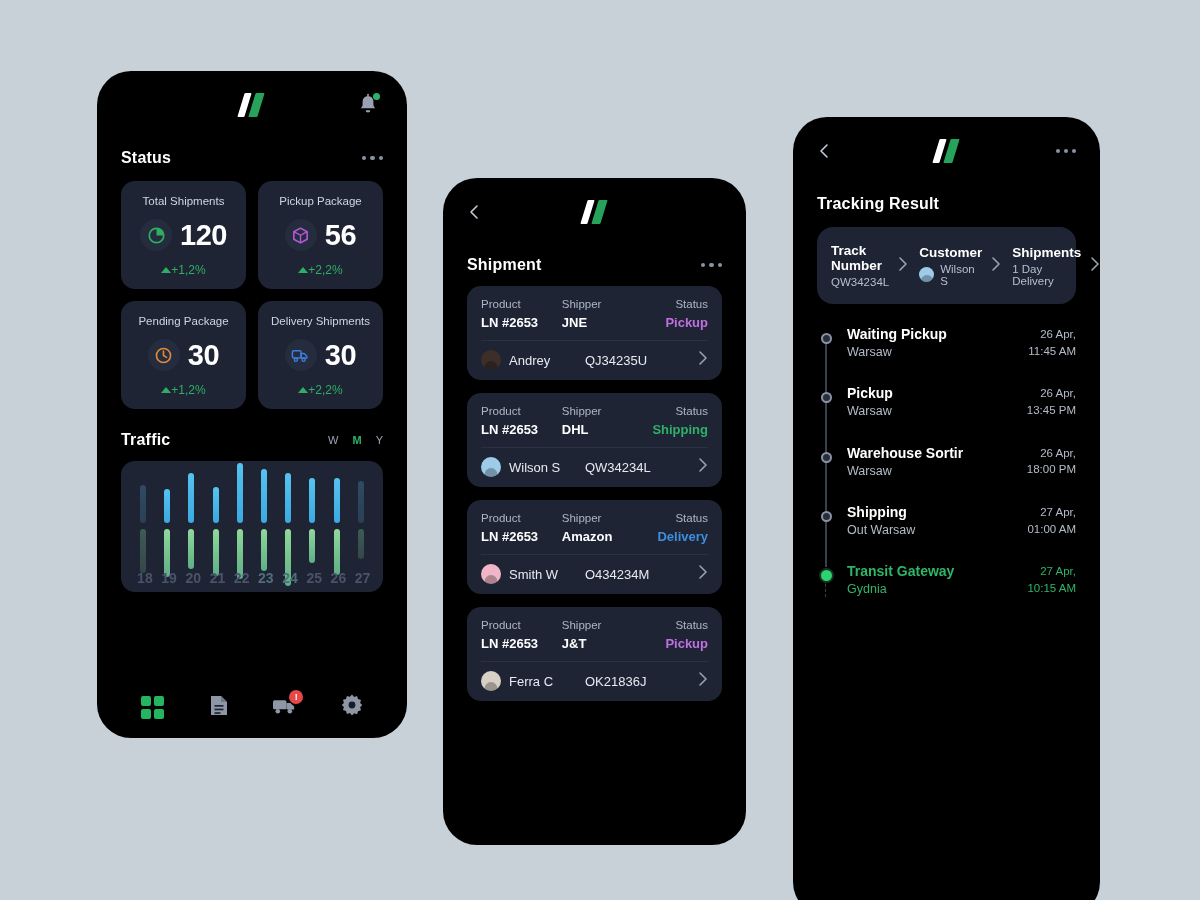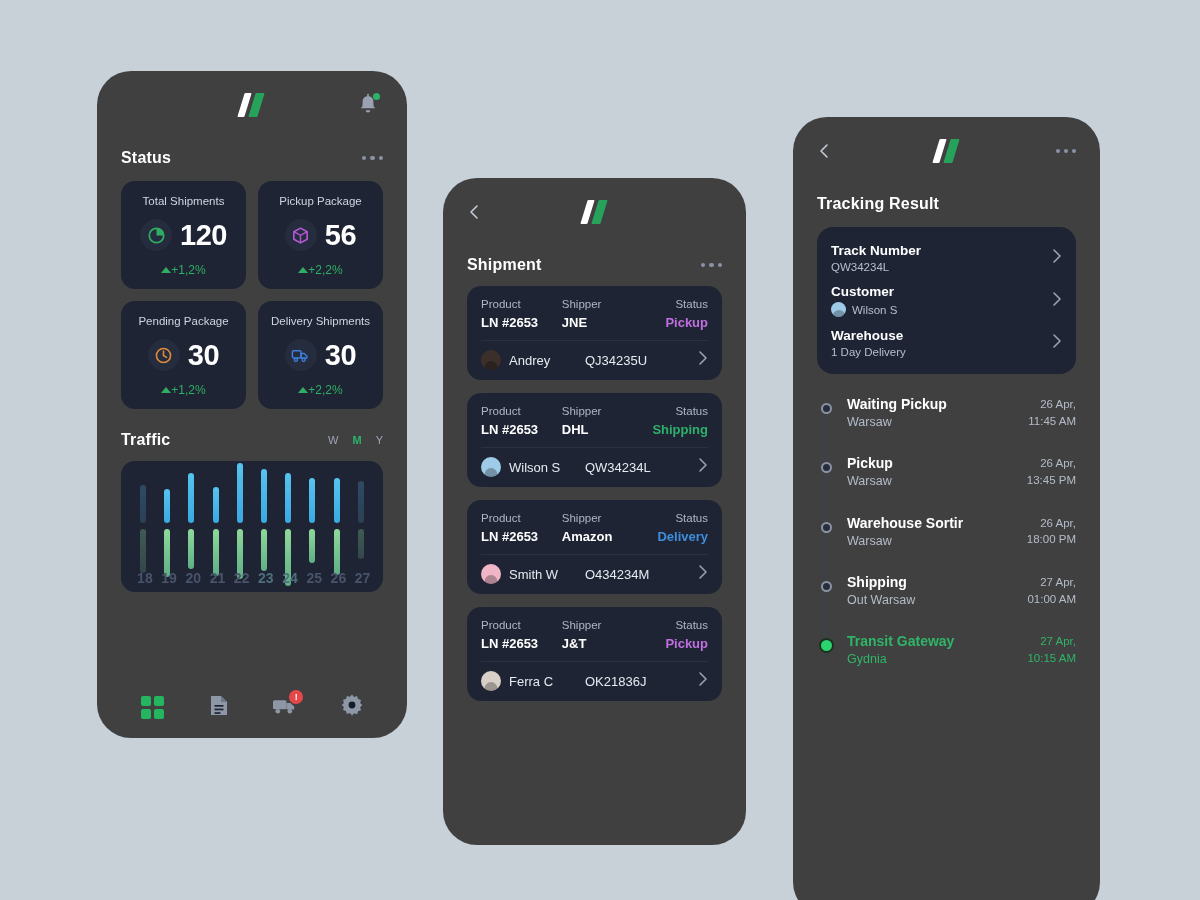--- a/index.html
+++ b/index.html
@@ -5,21 +5,21 @@
   * { margin:0; padding:0; box-sizing:border-box; }
   html,body { width:1200px; height:900px; }
   body {
     background:#c8d0d8;
     font-family:"Liberation Sans", sans-serif;
     position:relative;
     overflow:hidden;
   }
   .phone {
     position:absolute;
-    background:#404040;
+    background:#000000;
     border-radius:34px;
     overflow:hidden;
   }
   
   #phone1 { left:97px; top:71px; width:310px; height:667px; }
   #phone2 { left:443px; top:178px; width:303px; height:667px; }
   #phone3 { left:793px; top:117px; width:307px; height:799px; }
 
   .p-head {
     position:relative;
@@ -161,21 +161,21 @@
   
   .track-card {
     margin:14px 24px 0; background:#1e2433; border-radius:16px;
     padding:16px 14px; display:flex; align-items:center; gap:14px;
   }
   .donut { width:96px; height:96px; flex:0 0 auto; position:relative; }
   .donut-label {
     position:absolute; inset:0; display:flex; align-items:center; justify-content:center;
     color:#fff; font-size:19px; font-weight:bold;
   }
-  .tc-rows { flex:1; display:flex; flex-direction:column; gap:11px; }
+  .tc-rows { flex:1; display:flex; flex-direction:row; gap:11px; }
   .tc-row { display:flex; align-items:center; justify-content:space-between; gap:8px; }
   .tc-k { color:#fff; font-size:13.5px; font-weight:bold; }
   .tc-v { color:#b7bfcd; font-size:11.5px; margin-top:3px; display:flex; align-items:center; gap:6px; }
 
   .timeline { margin:22px 24px 0; position:relative; padding-left:30px; }
   .tl-line { position:absolute; left:8px; top:10px; bottom:30px; width:1.5px; background:#39414f; }
   .tl-dash { position:absolute; left:8px; bottom:0; height:34px; width:0;
     border-left:1.5px dashed #39414f; }
   .tl-item { position:relative; display:flex; justify-content:space-between;
     align-items:flex-start; margin-bottom:26px; }
@@ -559,21 +559,21 @@
               <span class="avatar" style="width:15px;height:15px;background:#9ecbe8"></span>
               <span>Wilson S</span>
             </div>
           </div>
           <span><svg width="11" height="16" viewBox="0 0 11 16">
               <path d="M3 2l6 6-6 6" fill="none" stroke="#9aa3b2" stroke-width="1.6" stroke-linecap="round" stroke-linejoin="round"></path>
             </svg></span>
         </div>
         <div class="tc-row">
           <div>
-            <div class="tc-k">Warehouse</div>
+            <div class="tc-k">Shipments</div>
             <div class="tc-v">
               <span>1 Day Delivery</span>
             </div>
           </div>
           <span><svg width="11" height="16" viewBox="0 0 11 16">
               <path d="M3 2l6 6-6 6" fill="none" stroke="#9aa3b2" stroke-width="1.6" stroke-linecap="round" stroke-linejoin="round"></path>
             </svg></span>
         </div>
       </div>
   </div>

